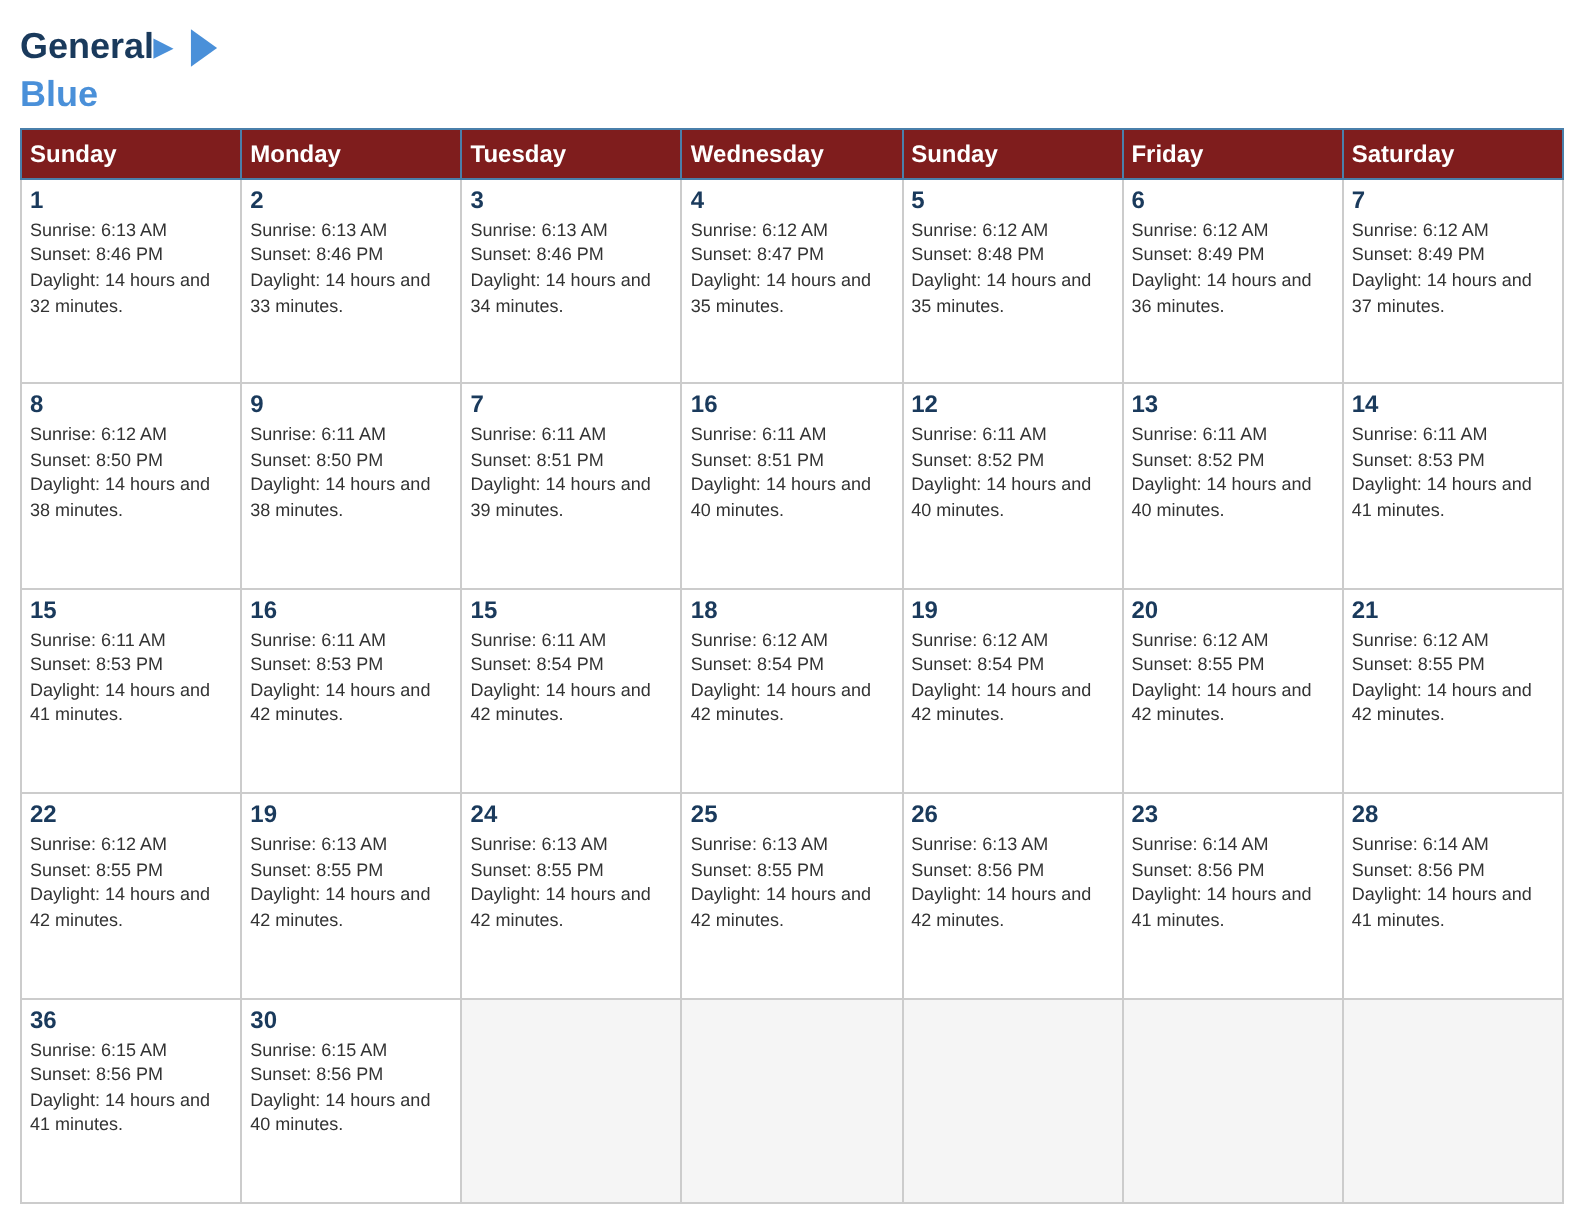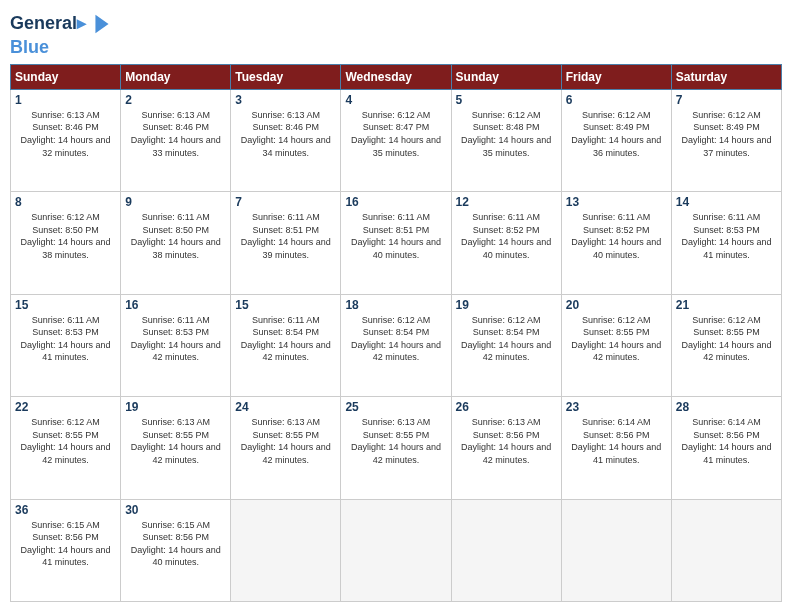--- a/index.html
+++ b/index.html
@@ -84,21 +84,20 @@
       font-size: 12px;
       font-weight: bold;
       color: #1a3a5c;
       display: block;
       margin-bottom: 2px;
     }
     .day-info {
       font-size: 9px;
       line-height: 1.4;
       color: #333;
-      text-align: center;
     }
   </style>
 </head>
 <body>
 
 <div class="page">
   <div class="header">
     <div class="logo">
       <div>
         <div style="display:flex;align-items:center;">

